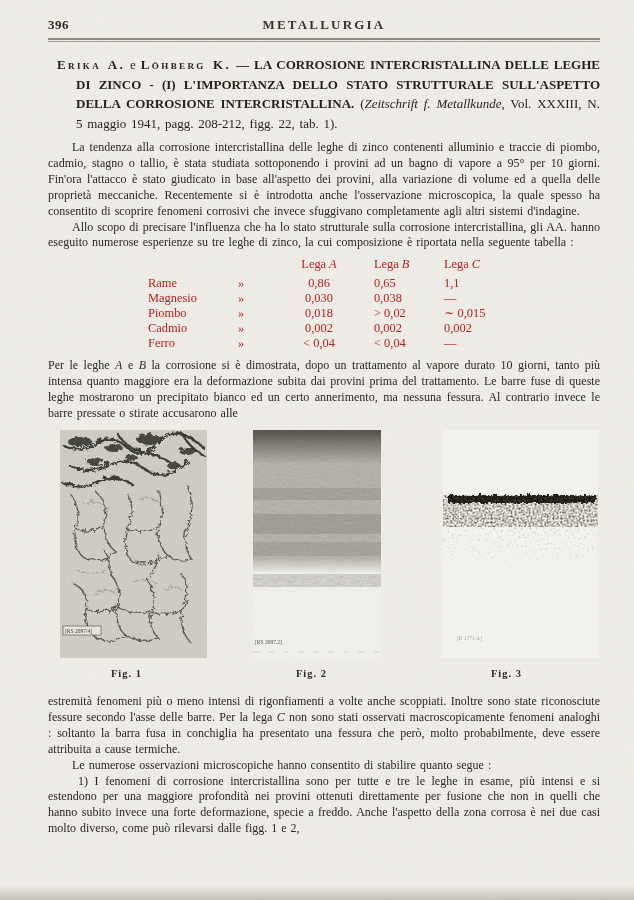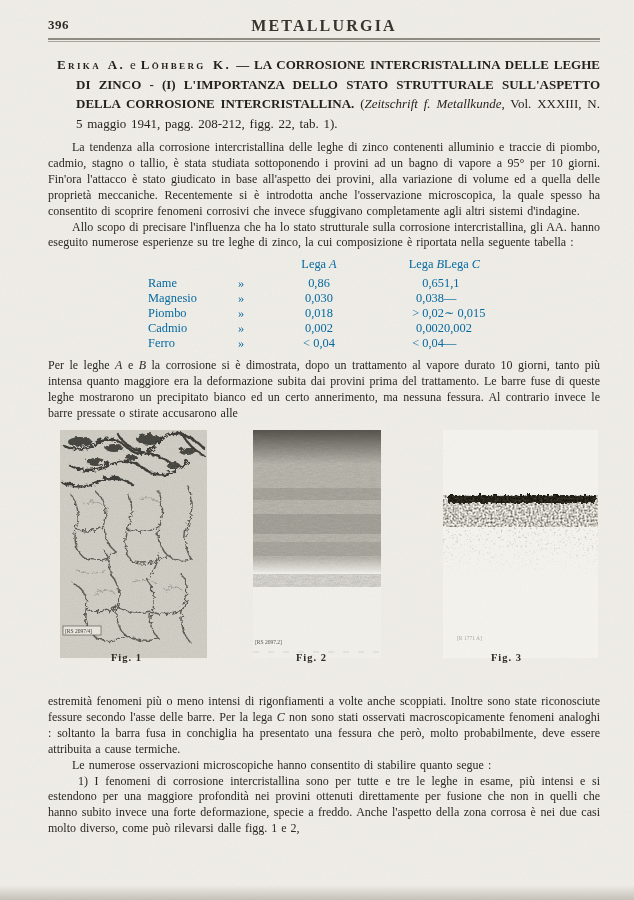--- a/index.html
+++ b/index.html
@@ -12,21 +12,21 @@
     font-family:"Liberation Serif","DejaVu Serif",serif;
     overflow:hidden;
     box-sizing:border-box;
   }
   .content{padding:0 34px 0 48px;position:relative;}
   
   .journal-header{position:relative;padding-top:15px;height:18px;}
   .page-number{font-size:13px;font-weight:bold;letter-spacing:.5px;color:#2b2922;}
   .journal-name{
     position:absolute;left:0;right:0;top:17px;text-align:center;
-    font-size:16px;font-weight:600;letter-spacing:2.2px;color:#35332c;
+    font-size:13px;font-weight:600;letter-spacing:2.2px;color:#35332c;
   }
   .header-rule{margin-top:5px;height:4px;
     background:linear-gradient(#8f8c84 0 2px, rgba(0,0,0,0) 2px 3px, #a7a49b 3px 4px);}
   
   .headline{
     margin:13px 0 0 0;
     padding-left:28px;text-indent:-19px;
     font-size:13px;line-height:19.5px;
     text-align:justify;word-spacing:1.5px;color:#201e18;
   }
@@ -38,38 +38,38 @@
   p.body{
     margin:0;font-size:12px;line-height:15.9px;
     text-align:justify;word-spacing:1px;
   }
   p.first{margin-top:7px;}
   p.indent{text-indent:24px;}
   p.indent-num{text-indent:30px;}
   
   table.comp{
     border-collapse:collapse;margin:6px 0 7px 100px;
-    font-size:12.4px;line-height:15px;color:#0369a1;
+    font-size:12.4px;line-height:15px;color:#b91c1c;
   }
   table.comp td,table.comp th{padding:0;font-weight:normal;white-space:nowrap;}
   .col-name{width:70px;text-align:left;}
   .col-unit{width:46px;text-align:center;}
   .col-a{width:110px;text-align:center;}
-  .col-b{width:70px;text-align:right;}
+  .col-b{width:70px;text-align:left;}
   .col-c{width:90px;text-align:left;}
   tr.head th{padding-bottom:4px;}
   tr.head .lega-letter{font-style:italic;padding-left:3px;}
   
   .figure-row{position:relative;height:252px;margin-top:8px;}
   .fig-box{position:absolute;top:0;}
   .fig1{left:12px;}
   .fig2{left:205px;}
   .fig3{left:395px;}
   .fig-caption{
-    position:absolute;top:222px;width:147px;text-align:center;
+    position:absolute;top:238px;width:147px;text-align:center;
     font-size:10.5px;font-weight:600;letter-spacing:1px;color:#2c2a24;
   }
   .cap1{left:5px;}
   .cap2{left:190px;text-align:center;}
   .cap3{left:385px;}
   svg{display:block;}
   
   .page-noise{position:absolute;inset:0;pointer-events:none;opacity:.05;z-index:5;}
   .bottom-shadow{
     position:absolute;left:0;right:0;bottom:0;height:15px;pointer-events:none;z-index:4;

